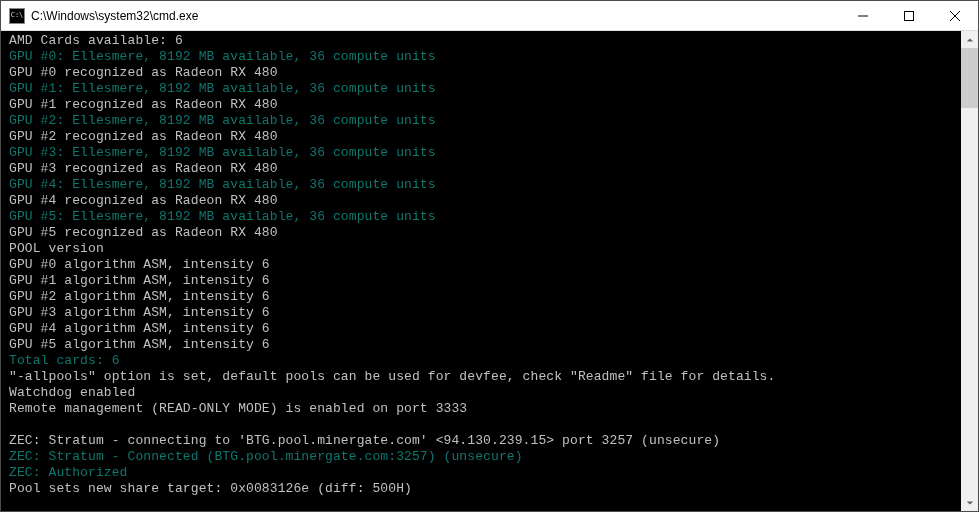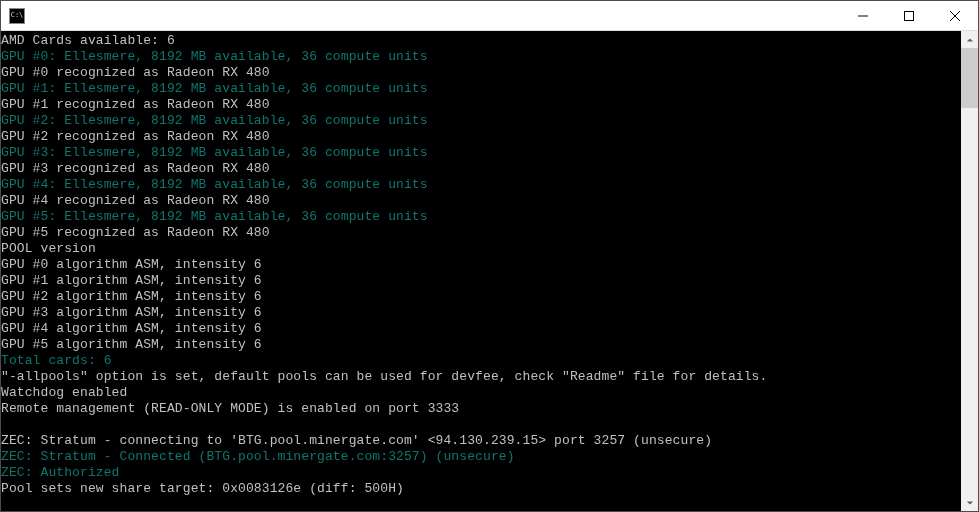--- a/index.html
+++ b/index.html
@@ -58,21 +58,21 @@
     .terminal-wrap {
       flex: 1;
       display: flex;
       background: #000;
       overflow: hidden;
     }
     .terminal {
       flex: 1;
       background: #000;
       color: #c0c0c0;
-      padding: 2px 4px 2px 0;
+      padding: 2px 4px 2px 8px;
       white-space: pre;
       line-height: 16px;
       overflow: hidden;
       letter-spacing: 0.1px;
     }
     .scrollbar {
       width: 17px;
       background: #f0f0f0;
       display: flex;
       flex-direction: column;
@@ -100,20 +100,21 @@
     }
     .green { color: #0f766e; }
     .white { color: #c0c0c0; }
   </style>
 </head>
 <body>
 
 <div class="window">
   <div class="titlebar">
     <div class="titlebar-icon">C:\</div>
+    <div class="titlebar-title">C:\Windows\system32\cmd.exe</div>
     <div class="titlebar-spacer"></div>
     <div class="titlebar-buttons">
       <div class="titlebar-btn">
         <svg viewBox="0 0 10 10">
             <line x1="0" y1="5" x2="10" y2="5"></line>
           </svg>
       </div>
       <div class="titlebar-btn">
         <svg viewBox="0 0 10 10">
             <rect x="0.5" y="0.5" width="9" height="9"></rect>

